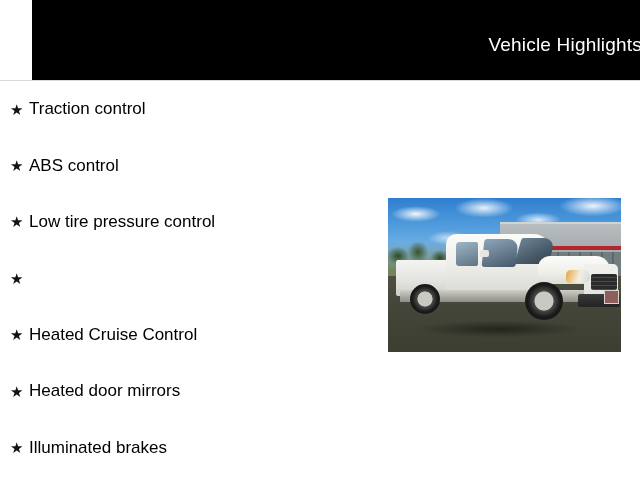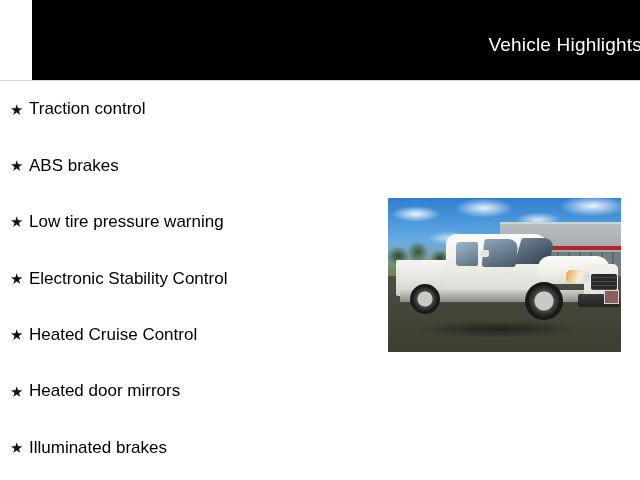--- a/index.html
+++ b/index.html
@@ -272,31 +272,30 @@
 
 <ul class="highlights-list">
 
   <li class="highlight-item">
     <span class="highlight-bullet">★</span>
     <span class="highlight-label">Traction control</span>
   </li>
 
   <li class="highlight-item">
     <span class="highlight-bullet">★</span>
-    <span class="highlight-label">ABS brakes</span>
-  </li>
-
-  <li class="highlight-item">
-    <span class="highlight-bullet">★</span>
-    <span class="highlight-label">Low tire pressure warning</span>
-  </li>
-
-  <li class="highlight-item">
-    <span class="highlight-bullet">★</span>
-    <span class="highlight-label">Electronic Stability Control</span>
+    <span class="highlight-label">ABS control</span>
+  </li>
+
+  <li class="highlight-item">
+    <span class="highlight-bullet">★</span>
+    <span class="highlight-label">Low tire pressure control</span>
+  </li>
+
+  <li class="highlight-item">
+    <span class="highlight-bullet">★</span>
   </li>
 
   <li class="highlight-item">
     <span class="highlight-bullet">★</span>
     <span class="highlight-label">Heated Cruise Control</span>
   </li>
 
   <li class="highlight-item">
     <span class="highlight-bullet">★</span>
     <span class="highlight-label">Heated door mirrors</span>

